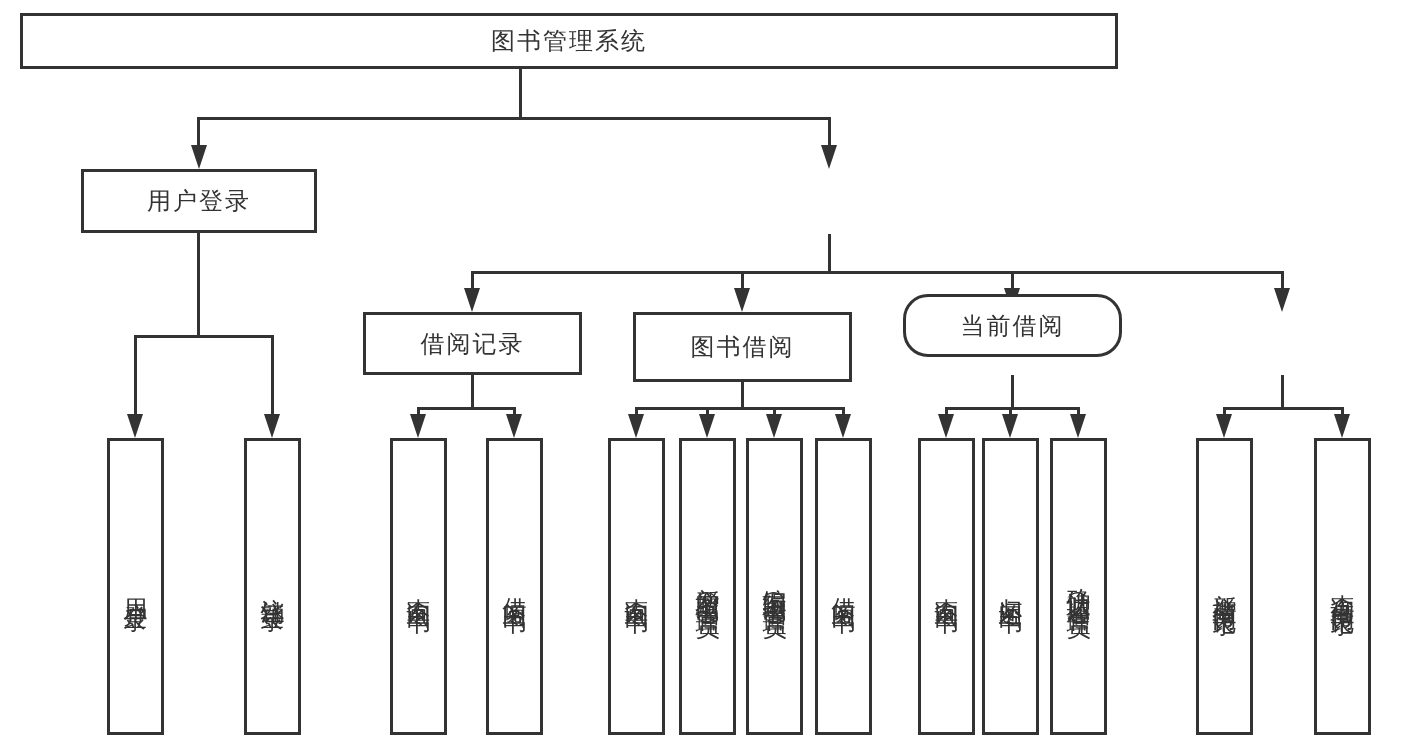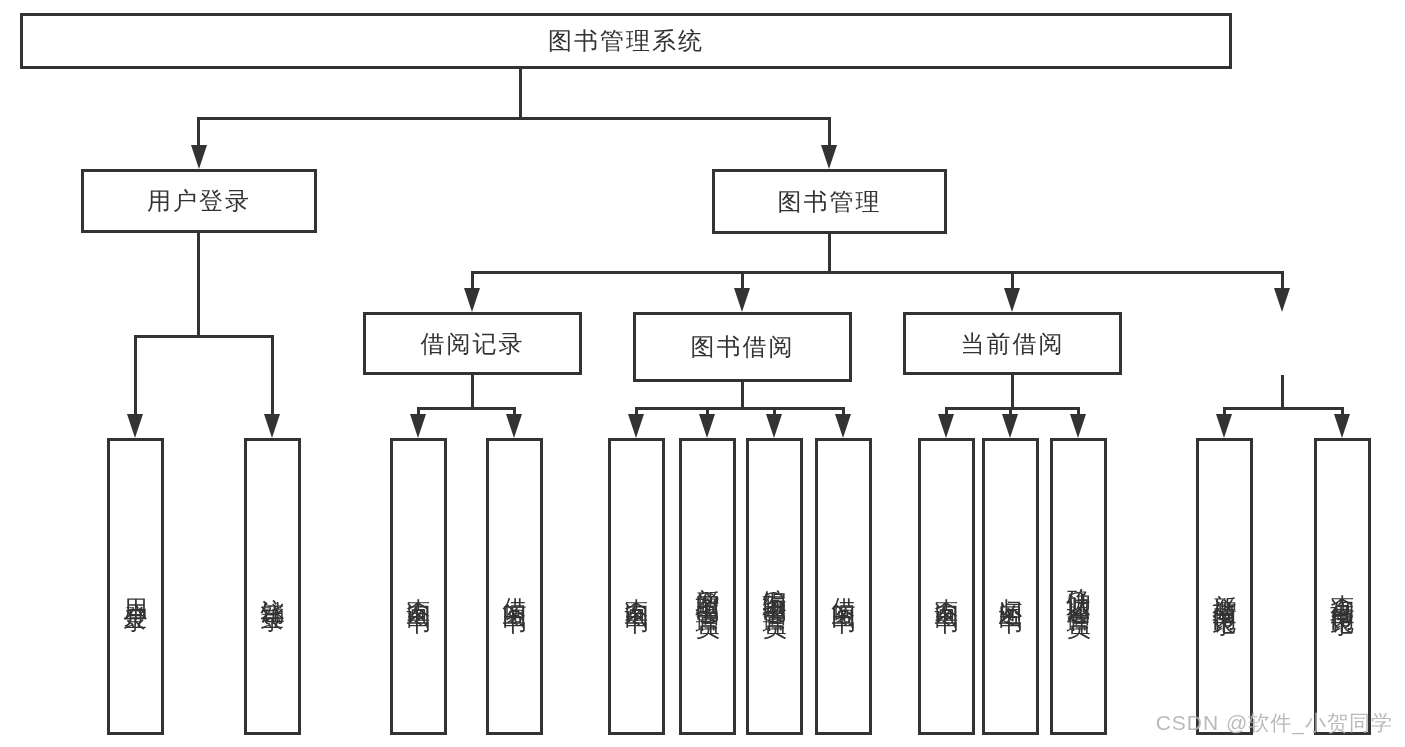--- a/index.html
+++ b/index.html
@@ -39,38 +39,35 @@
   .watermark{
     position:absolute;right:12px;bottom:10px;z-index:5;
     color:var(--wm);font-size:21px;letter-spacing:1px;opacity:.9;
   }
 </style>
 </head>
 <body>
 
 <div class="canvas">
 
-  <div class="box" style="left:20px;top:13px;width:1212px;height:56px;">
+  <div class="box" style="left:20px;top:13px;width:1098px;height:56px;">
     <span>图书管理系统</span>
   </div>
 
   <div class="box" style="left:81px;top:169px;width:236px;height:64px;">
     <span>用户登录</span>
-  </div>
-  <div class="box" style="left:712px;top:169px;width:235px;height:65px;">
-    <span>图书管理</span>
   </div>
 
   <div class="box" style="left:363px;top:312px;width:219px;height:63px;">
     <span>借阅记录</span>
   </div>
   <div class="box" style="left:633px;top:312px;width:219px;height:70px;">
     <span>图书借阅</span>
   </div>
-  <div class="box" style="left:903px;top:312px;width:219px;height:63px;">
+  <div class="box" style="left:903px;top:294px;width:219px;height:63px;border-radius:25px;">
     <span>当前借阅</span>
   </div>
 
   <div class="box leaf" style="left:107px;top:438px;width:57px;height:297px;">
     <span>用户登录</span>
   </div>
   <div class="box leaf" style="left:244px;top:438px;width:57px;height:297px;">
     <span>注销登录</span>
   </div>
   <div class="box leaf" style="left:390px;top:438px;width:57px;height:297px;">
@@ -159,15 +156,14 @@
   <i class="vl" style="left:1077px;top:407px;height:10px;"></i>
   <i class="ah" style="left:1070px;top:414px;"></i>
 
   <i class="vl" style="left:1281px;top:375px;height:32px;"></i>
   <i class="hl" style="left:1223px;top:407px;width:121px;"></i>
   <i class="vl" style="left:1223px;top:407px;height:10px;"></i>
   <i class="ah" style="left:1216px;top:414px;"></i>
   <i class="vl" style="left:1341px;top:407px;height:10px;"></i>
   <i class="ah" style="left:1334px;top:414px;"></i>
 
-  <div class="watermark">CSDN @软件_小贺同学</div>
 
 </div>
 
 </body></html>

